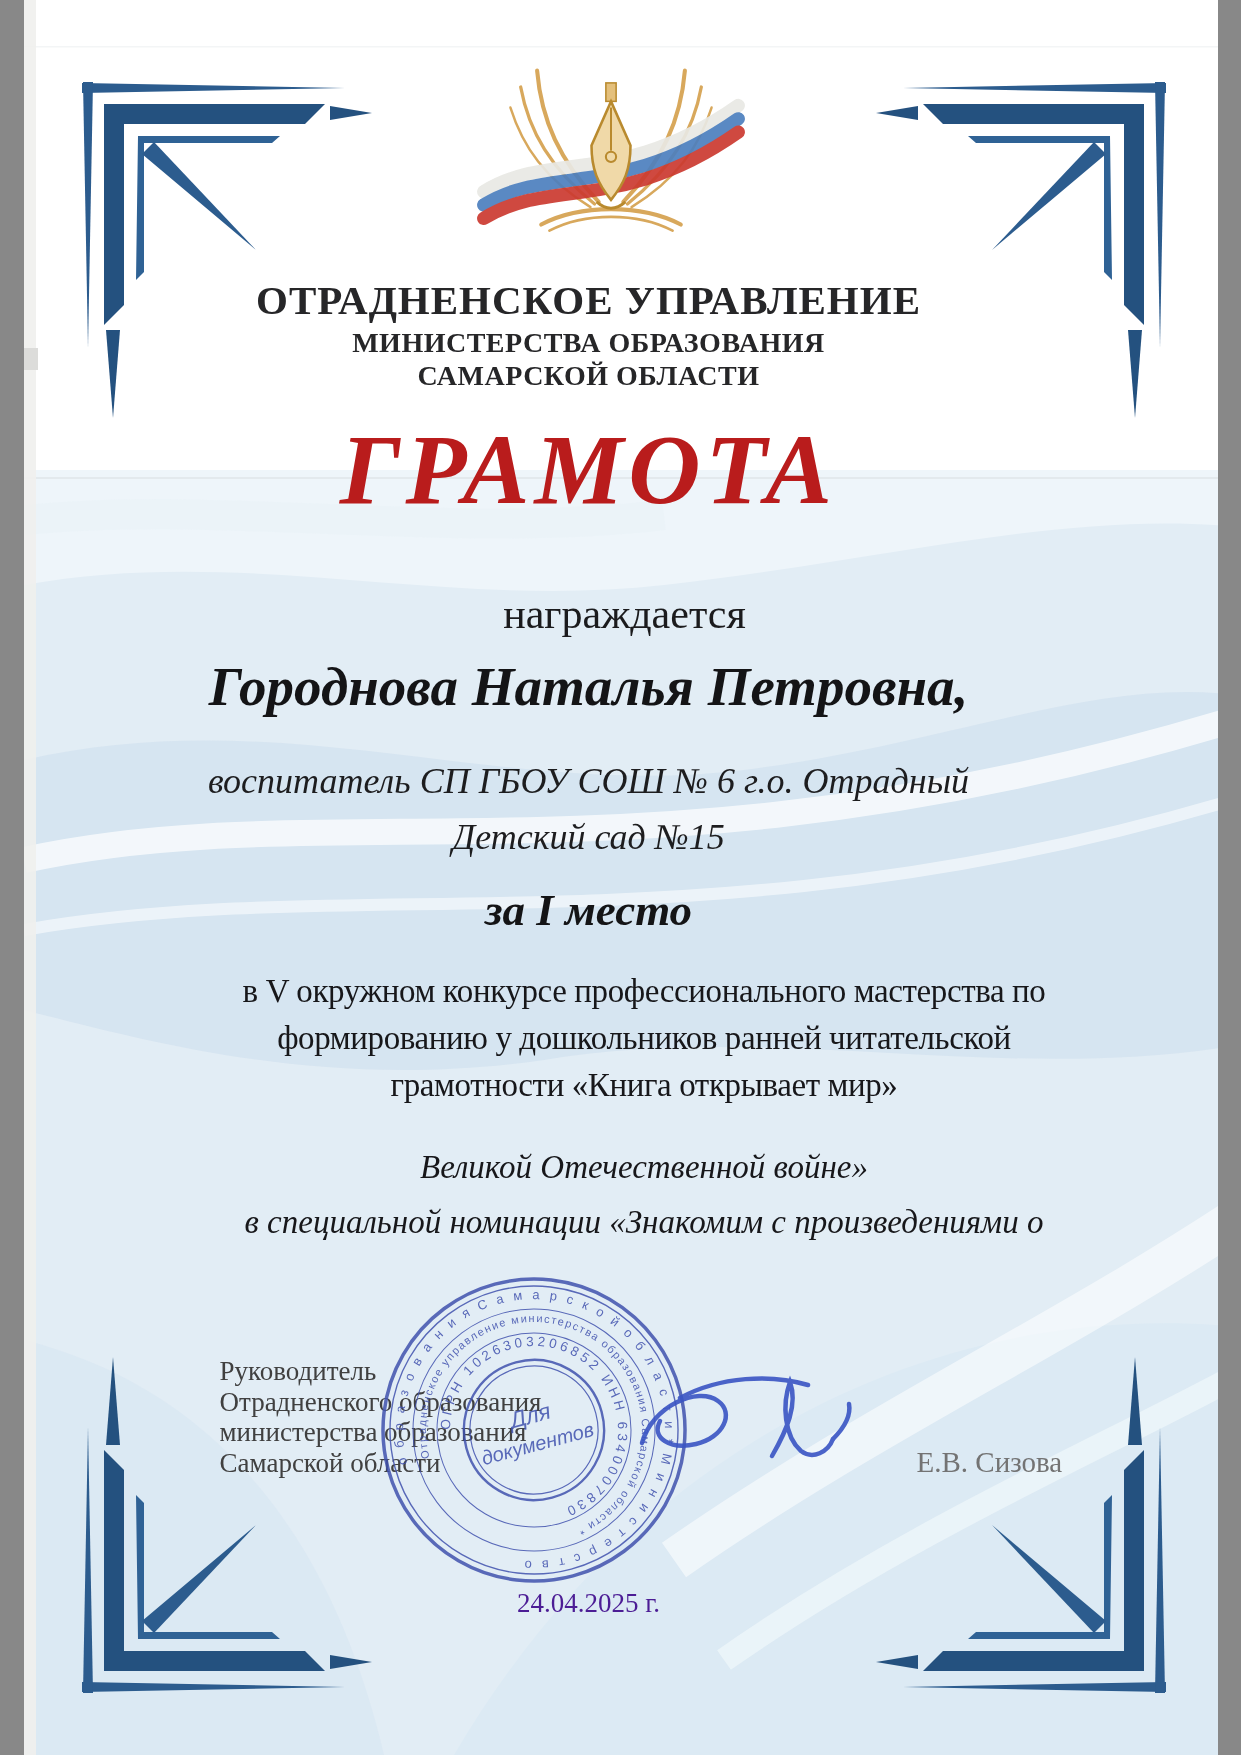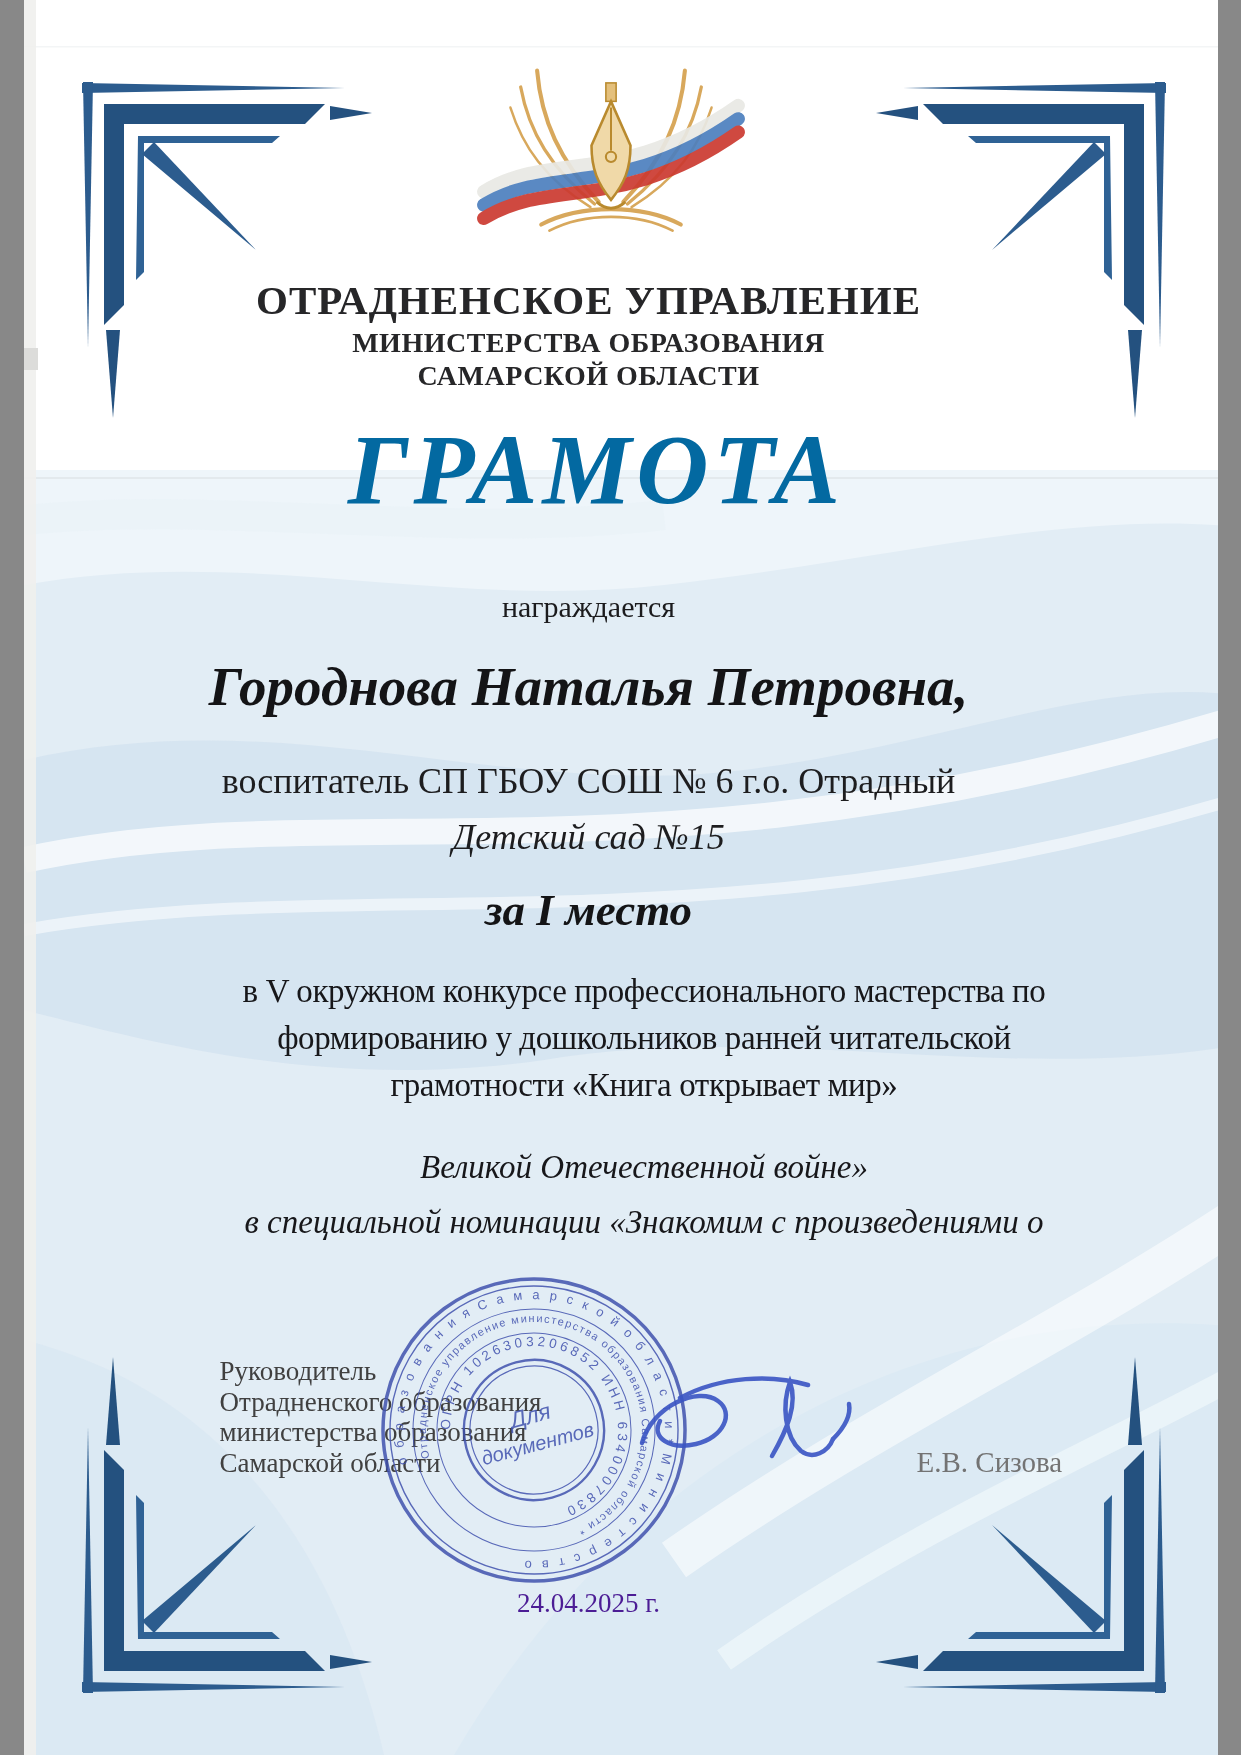--- a/index.html
+++ b/index.html
@@ -13,24 +13,24 @@
   .corner.tl{left:56px;top:80px;}
   .corner.tr{right:50px;top:80px;transform:scaleX(-1);}
   .corner.bl{left:56px;bottom:60px;transform:scaleY(-1);}
   .corner.br{right:50px;bottom:60px;transform:scale(-1,-1);}
   .logo{position:absolute;left:452px;top:48px;z-index:1;}
   .txt{position:absolute;left:0;width:1130px;text-align:center;z-index:2;}
   .txt-wide{position:absolute;left:0;width:1241px;text-align:center;z-index:2;}
   .org1{top:276px;font-size:41px;font-weight:bold;letter-spacing:1px;color:#262628;}
   .org2{top:327px;font-size:28px;font-weight:bold;letter-spacing:.5px;color:#262628;}
   .org3{top:360px;font-size:28px;font-weight:bold;letter-spacing:.5px;color:#262628;}
-  .title{top:412px;font-size:100px;font-weight:bold;font-style:italic;letter-spacing:5px;color:#0369a1;padding-left:8px;}
-  .awarded{top:590px;font-size:30px;color:#1b1b1d;}
+  .title{top:412px;font-size:100px;font-weight:bold;font-style:italic;letter-spacing:5px;color:#b91c1c;}
+  .awarded{top:590px;font-size:42px;color:#1b1b1d;padding-left:36px;}
   .recipient{top:655px;font-size:55px;font-weight:bold;font-style:italic;color:#141416;}
-  .role1{top:760px;font-size:36px;text-align:center;}
+  .role1{top:760px;font-size:36px;font-style:italic;text-align:center;}
   .role2{top:816px;font-size:36px;font-style:italic;}
   .award{top:884px;font-size:45px;font-weight:bold;font-style:italic;color:#141416;}
   .contest{top:968px;font-size:33px;line-height:47px;letter-spacing:-0.4px;color:#17171a;}
   .nomination{top:1140px;font-size:33px;line-height:55px;font-style:italic;color:#17171a;}
   .signer{position:absolute;left:196px;top:1356px;z-index:2;text-align:left;
           font-size:27px;line-height:30.5px;color:#404040;}
   .signer-name{position:absolute;left:893px;top:1446px;font-size:29px;color:#737373;z-index:2;}
   .stamp{position:absolute;left:350px;top:1270px;z-index:3;}
   .sig{position:absolute;left:596px;top:1358px;z-index:4;}
   .date{top:1588px;font-size:27px;color:#4c1d95;}

